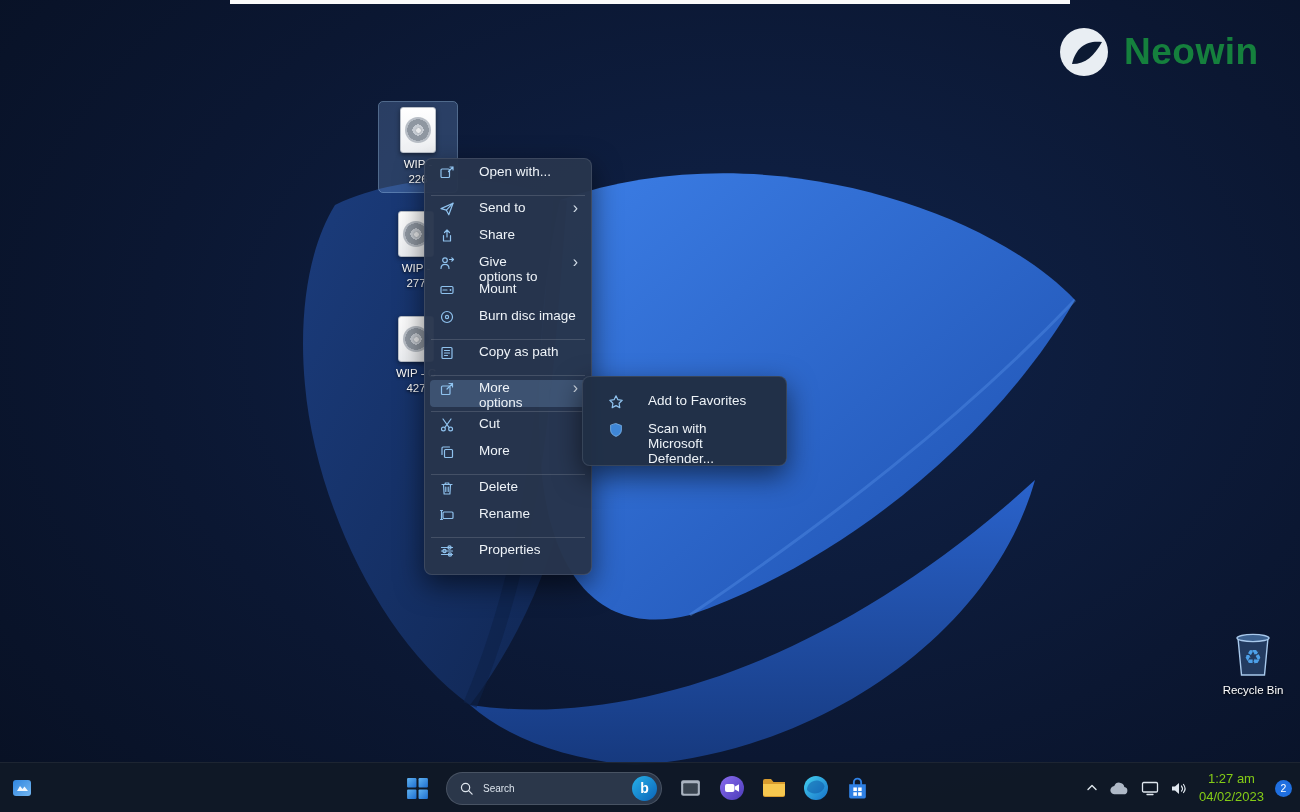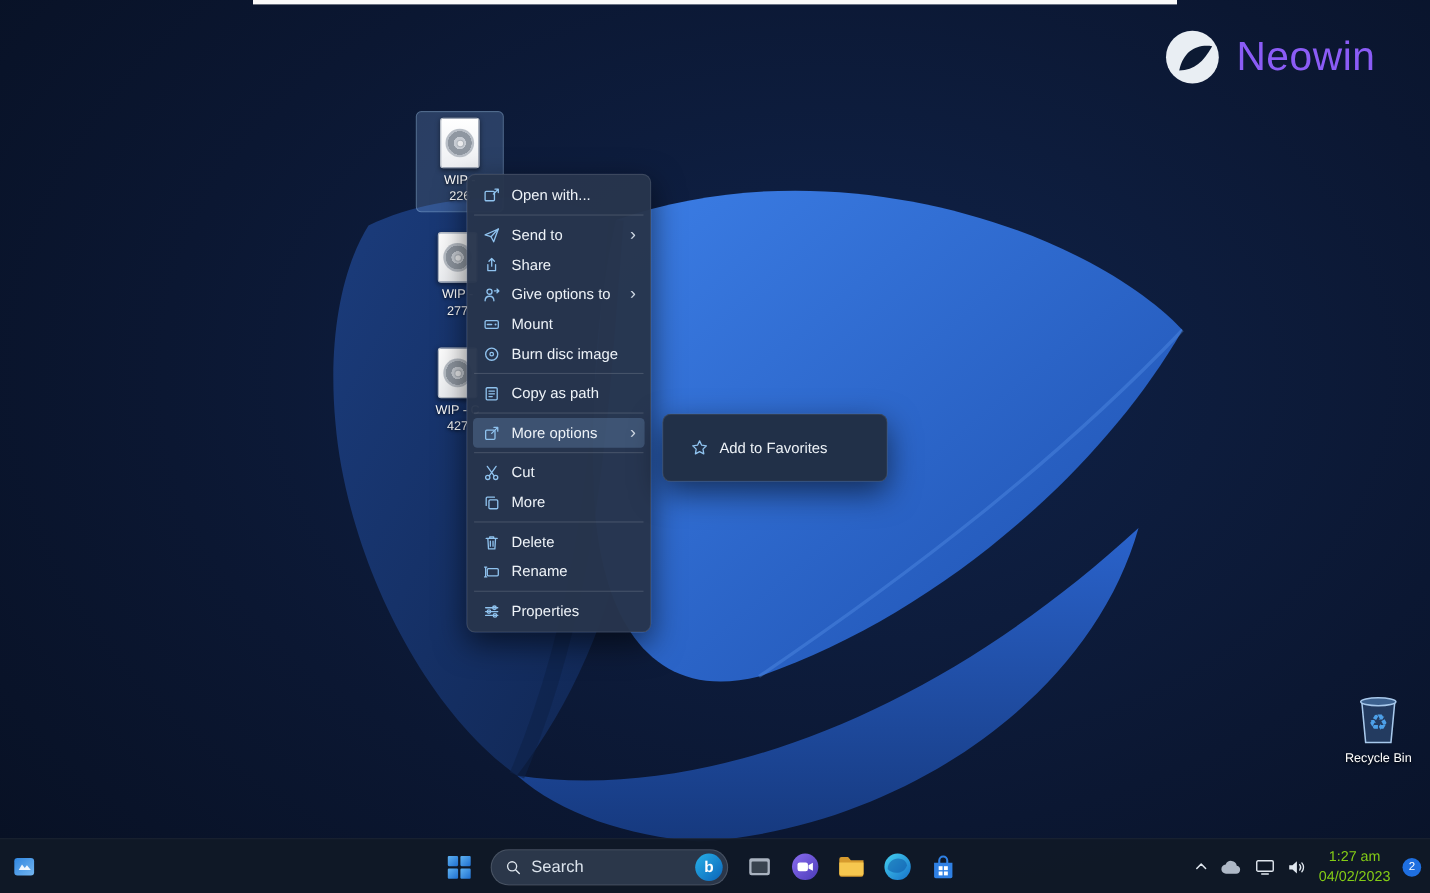--- a/index.html
+++ b/index.html
@@ -8,59 +8,59 @@
     position:relative;overflow:hidden;
     font-family:"Liberation Sans",sans-serif;
     background:radial-gradient(1100px 760px at 58% 42%, #10234a 0%, #0b1732 55%, #070f20 100%);
     color:#eef3f8;
   }
   .wallpaper{position:absolute;inset:0;z-index:0}
   .topline{position:absolute;left:230px;top:0;width:840px;height:4px;background:#fafafa;z-index:3}
 
   
   .neowin{position:absolute;left:1058px;top:26px;display:flex;align-items:center;gap:14px;z-index:3}
-  .nw-text{font-size:37px;font-weight:400;color:#8b5cf6;letter-spacing:.5px}
+  .nw-text{font-size:37px;font-weight:700;color:#15803d;letter-spacing:.5px}
 
   
   .dicon{position:absolute;width:78px;display:flex;flex-direction:column;align-items:center;gap:4px;
          padding:5px 2px;border-radius:4px;z-index:2}
   .dicon.sel{background:rgba(130,175,235,.25);outline:1px solid rgba(165,205,245,.45)}
   .page{width:36px;height:46px;background:linear-gradient(#ffffff,#eef0f3);border:1px solid #b9bfc8;
         border-radius:3px;display:flex;align-items:center;justify-content:center;box-shadow:0 2px 5px rgba(0,0,0,.45)}
   .disc{width:26px;height:26px;border-radius:50%;display:flex;align-items:center;justify-content:center;
         background:radial-gradient(circle,#f2f3f5 0 14%,#c7ccd3 15% 30%,#8f97a1 31% 58%,#b8bec6 59% 72%,#9aa1aa 73% 100%)}
   .hole{width:7px;height:7px;border-radius:50%;background:#e9eaec;border:1px solid #aeb4bb}
   .lbl{font-size:11.5px;line-height:1.3;text-align:center;color:#fff;text-shadow:0 1px 3px rgba(0,0,0,.9)}
 
   
   .menu{position:absolute;left:424px;top:158px;width:168px;z-index:6;
         background:rgba(39,53,76,.97);border:1px solid rgba(255,255,255,.10);border-radius:8px;
         padding:5px;box-shadow:0 10px 28px rgba(0,0,0,.55)}
-  .submenu{position:absolute;left:602px;top:376px;width:205px;z-index:7;
+  .submenu{position:absolute;left:582px;top:376px;width:205px;z-index:7;
         background:rgba(33,47,69,.98);border:1px solid rgba(255,255,255,.10);border-radius:8px;
         padding:16px;box-shadow:0 10px 28px rgba(0,0,0,.55)}
-  .menu-item{height:27px;display:flex;align-items:center;gap:10px;padding:0 8px;border-radius:4px;
+  .menu-item{height:27px;display:flex;gap:24px;padding:0 8px;border-radius:4px;
         font-size:13.5px;color:#eef3f8;cursor:default}
   .submenu .menu-item{height:28px}
   .menu-item.hl{background:rgba(140,180,230,.24)}
   .sep{height:1px;background:rgba(255,255,255,.14);margin:4px 1px}
   .mi{width:17px;height:17px;flex:0 0 17px;display:flex;align-items:center;justify-content:center;color:#8fc2ee}
   .mi svg{width:16px;height:16px;stroke:currentColor;fill:none;stroke-width:1.2;stroke-linecap:round;stroke-linejoin:round}
   .chev{margin-left:auto;color:#cfd9e4;font-size:16px;line-height:1}
 
   
   .taskbar{position:absolute;left:0;bottom:0;width:1300px;height:50px;z-index:9;
         background:rgba(16,24,38,.94);border-top:1px solid rgba(255,255,255,.06);display:block}
   .tb-left{position:absolute;left:12px;top:0;height:50px;display:flex;align-items:center}
   .tb-center{position:absolute;left:405px;top:0;height:50px;display:flex;align-items:center;gap:16px}
   .tb-tray{position:absolute;right:8px;top:0;height:50px;display:flex;align-items:center;gap:11px}
   .tb-ic{background:none;border:none;width:auto;display:flex;align-items:center;justify-content:center;cursor:default}
   .search{width:216px;height:33px;border-radius:17px;background:rgba(58,72,94,.65);
         border:1px solid rgba(255,255,255,.14);display:flex;align-items:center;gap:9px;padding:0 4px 0 12px}
-  .stext{flex:1;font-size:15px;color:#dbe3ec}
+  .stext{flex:1;font-size:10px;color:#dbe3ec}
   .bing{width:25px;height:25px;border-radius:50%;background:linear-gradient(135deg,#27b1e8,#0b63b8);
         display:flex;align-items:center;justify-content:center;color:#fff;font-size:14px;font-weight:bold}
   .clock{font-size:13px;line-height:1.35;text-align:center;color:#84cc16}
   .badge{width:17px;height:17px;border-radius:50%;background:#1f6fe0;color:#fff;font-size:10.5px;
         display:flex;align-items:center;justify-content:center}
   .trayic{display:flex;align-items:center;justify-content:center}
 </style>
 </head>
 <body>
 
@@ -271,20 +271,28 @@
 
 <div class="submenu">
   <div class="menu-item">
     <span class="mi">
         <svg viewBox="0 0 16 16">
           <path d="M8 1.8l1.9 3.9 4.3.6-3.1 3 .7 4.3L8 11.6l-3.8 2 .7-4.3-3.1-3 4.3-.6z"></path>
         </svg>
       </span>
     <span>Add to Favorites</span>
   </div>
+  <div class="menu-item">
+    <span class="mi">
+        <svg viewBox="0 0 16 16">
+          <path d="M8 1.6l5.4 1.9V8c0 3.1-2.1 5.2-5.4 6.4C4.7 13.2 2.6 11.1 2.6 8V3.5z" fill="#3f86d6" stroke="#7db6ec" stroke-width="0.8"></path>
+        </svg>
+      </span>
+    <span>Scan with Microsoft Defender...</span>
+  </div>
 </div>
 
 <div class="taskbar">
   <div class="tb-left">
     <button class="tb-ic">
       <svg width="20" height="20" viewBox="0 0 20 20">
         <defs>
             <linearGradient id="wgG" x1="0" y1="0" x2="1" y2="1">
               <stop offset="0" stop-color="#2f86e0"></stop>
               <stop offset="1" stop-color="#74b6f0"></stop>

